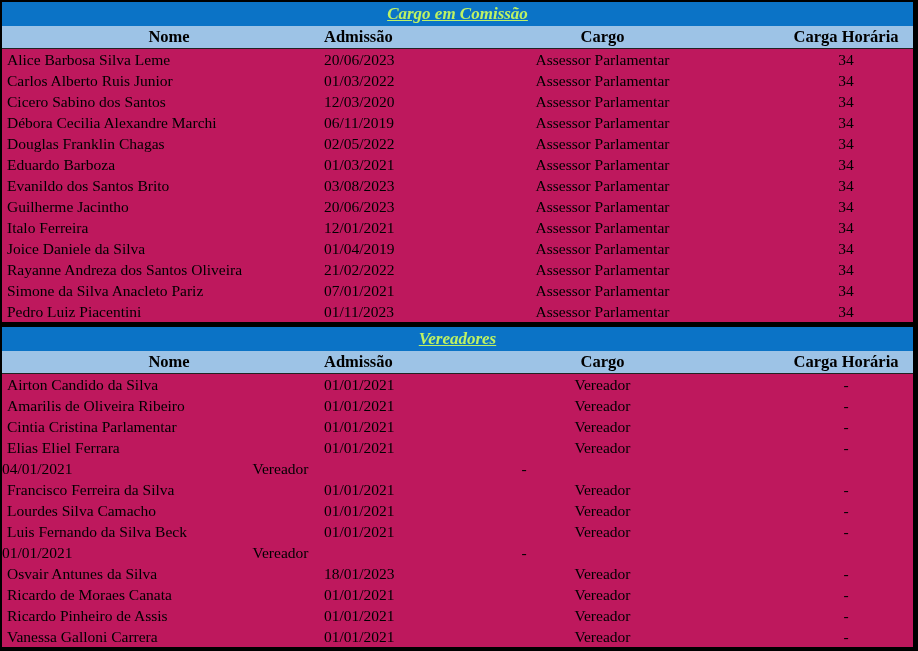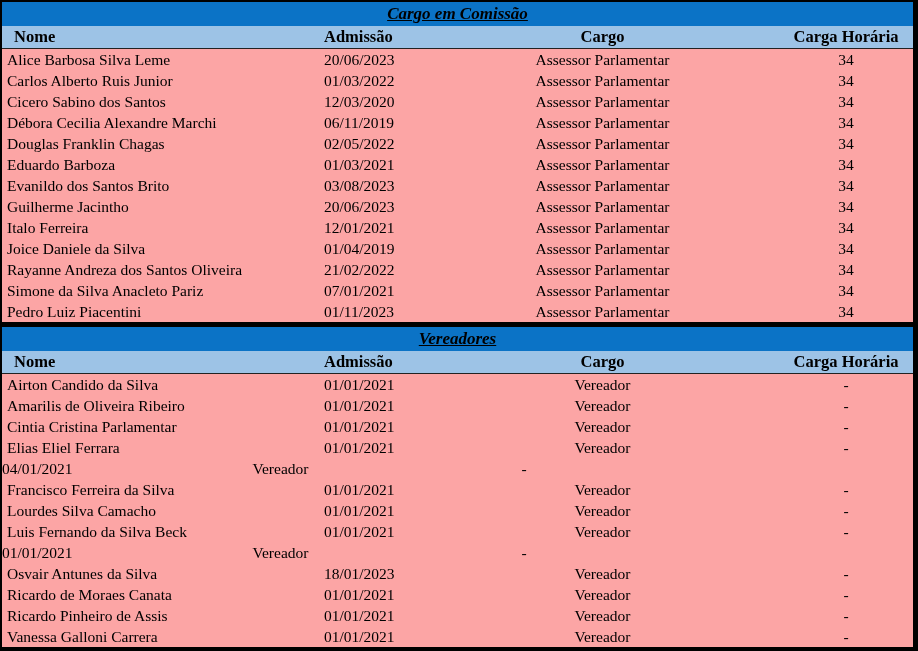--- a/index.html
+++ b/index.html
@@ -18,38 +18,38 @@
   }
   .title-bar{
     height:24px;line-height:24px;
     background:var(--titlebar,#0b73c6);
     text-align:center;
   }
   .title-bar .title{
     font-family:"Liberation Serif", serif;
     font-weight:bold;font-style:italic;
     text-decoration:underline;
-    font-size:17px;color:#000000;
+    font-size:17px;color:#bef264;
   }
   .head-row{
     height:22px;line-height:22px;
     background:var(--headrow,#9dc3e6);
     border-bottom:1px solid #222;
     display:flex;
     font-weight:bold;font-size:16.5px;
   }
   .rows .row{
     height:21px;line-height:21px;
     display:flex;
     font-size:15.5px;
-    background:#fca5a5;
+    background:#be185d;
   }
   .col{box-sizing:border-box;overflow:hidden;white-space:nowrap;}
   .c-nome {width:322px;text-align:left;padding-left:5px;}
-  .head-row .c-nome{text-align:left;padding-left:12px;}
+  .head-row .c-nome{text-align:center;padding-left:12px;}
   .c-adm  {width:102px;text-align:left;}
   .c-cargo{width:353px;text-align:center;}
   .c-carga{width:134px;text-align:center;}
   .divider{height:5px;background:var(--border,#000);}
 </style>
 </head>
 <body>
 
 <div class="sheet">
 

